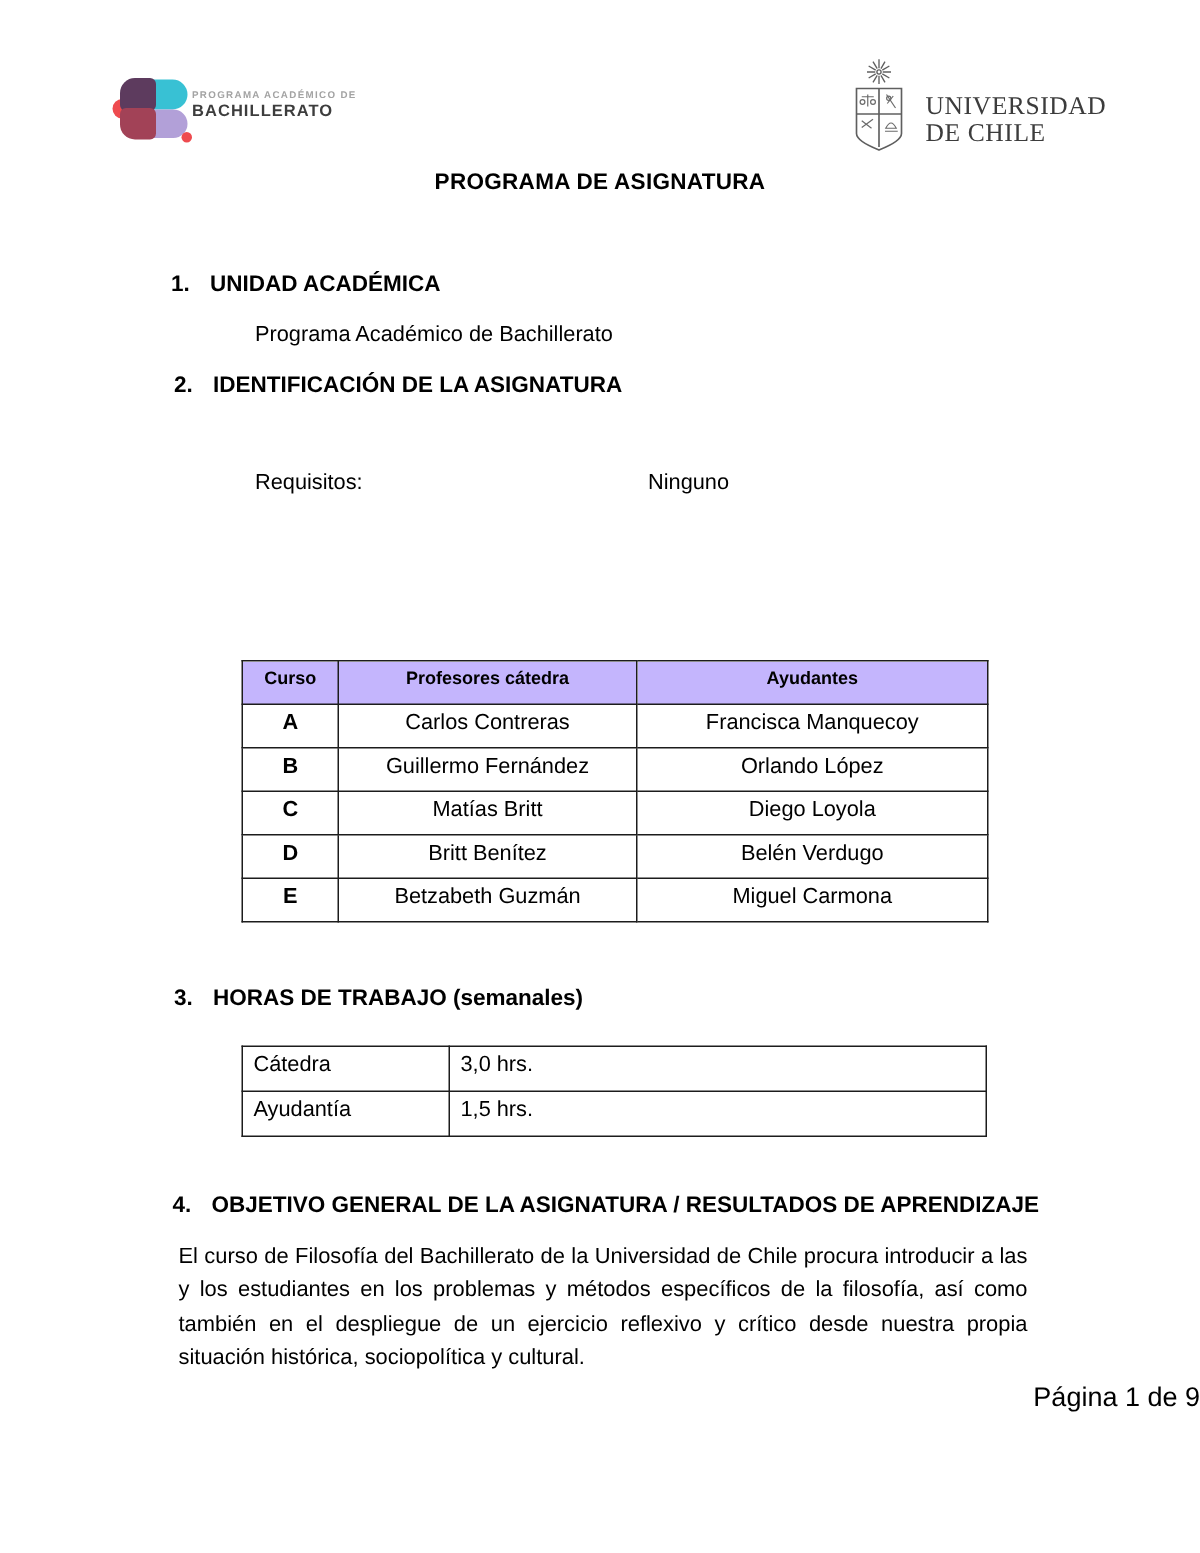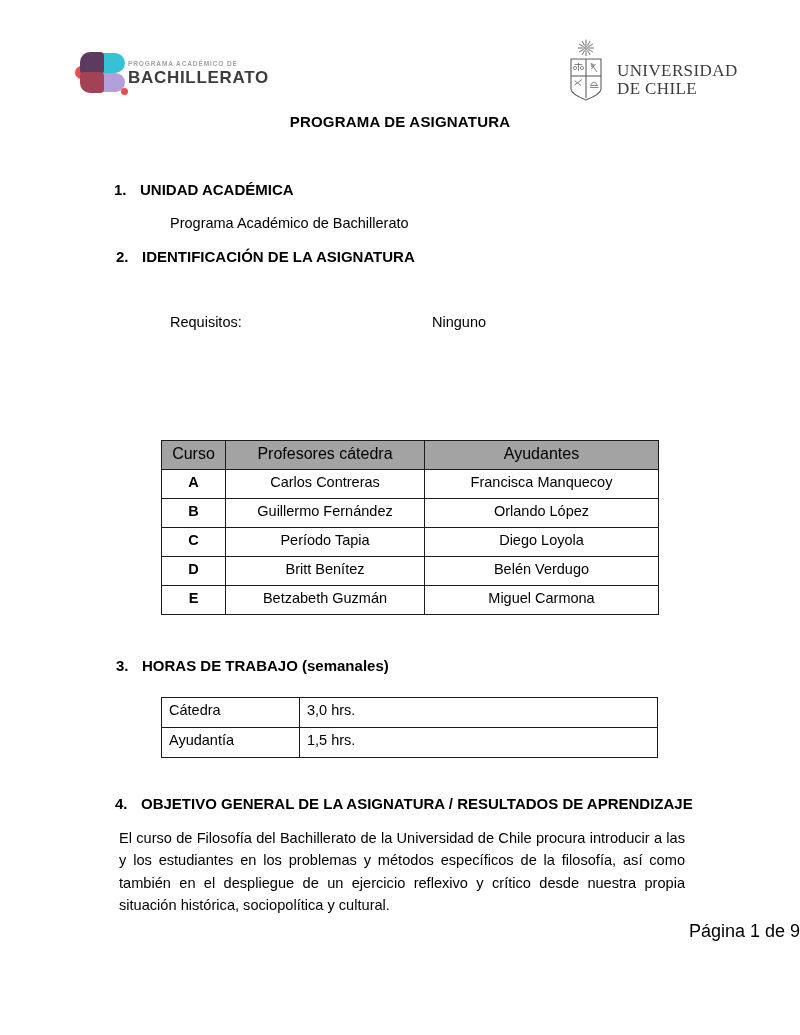--- a/index.html
+++ b/index.html
@@ -13,21 +13,21 @@
   .bach-logo { position:absolute; left:78px; top:52px; width:230px; height:44px; }
   .b-mark { position:absolute; left:0; top:0; width:50px; height:41px; }
   .b-sliver { position:absolute; left:-3px; top:14px; width:13px; height:13px; border-radius:50%; background:#ee4b4f; }
   .b-tr { position:absolute; left:17px; top:1px;  width:30px; height:20px; background:#38c1d4; border-radius:3px 10px 10px 3px; }
   .b-br { position:absolute; left:17px; top:21px; width:30px; height:19px; background:#b2a0d8; border-radius:3px 10px 10px 3px; }
   .b-tl { position:absolute; left:2px;  top:0;    width:24px; height:22px; background:#5d3b5e; border-radius:10px 4px 4px 4px; }
   .b-bl { position:absolute; left:2px;  top:20px; width:24px; height:21px; background:#a24257; border-radius:4px 4px 4px 10px; }
   .b-dot { position:absolute; left:43px; top:36px; width:7px; height:7px; border-radius:50%; background:#ee4b4f; }
   .bach-text { position:absolute; left:50px; top:8px; }
   .bach-tagline { font-size:6.5px; font-weight:bold; letter-spacing:0.9px; color:#a3a3a3; white-space:nowrap; }
-  .bach-name { font-size:17px; font-weight:bold; letter-spacing:0.7px; color:#3d3d3d; margin-top:1px; white-space:nowrap; }
+  .bach-name { font-size:11px; font-weight:bold; letter-spacing:0.7px; color:#3d3d3d; margin-top:1px; white-space:nowrap; }
 
   
   .uchile-logo { position:absolute; left:564px; top:37px; display:flex; }
   .uchile-text {
     margin:25px 0 0 9px; font-family:"Liberation Serif", serif;
     font-size:17px; line-height:17.5px; color:#3c3c3c; letter-spacing:0.4px; white-space:nowrap;
   }
 
   
   .doc-title { position:absolute; top:113px; left:0; width:100%; text-align:center;
@@ -47,21 +47,21 @@
   .field-value { position:absolute; left:262px; }
   #field-0 { top:281px; } #field-1 { top:314px; } #field-2 { top:348px; } #field-3 { top:381px; }
   #field-0 .field-value { font-weight:bold; }
 
   table.doc-table { position:absolute; border-collapse:collapse; table-layout:fixed; }
   table.doc-table th, table.doc-table td {
     border:1.5px solid #1c1c1c; vertical-align:top; padding:4px 2px 0 2px;
     overflow:hidden; white-space:nowrap;
   }
   #courses-table { left:161px; top:440px; width:497px; }
-  #courses-table th { background:#a3a3a3; font-size:16px; font-weight:normal; text-align:center; height:24px; }
+  #courses-table th { background:#c4b5fd; font-size:12px; font-weight:bold; text-align:center; height:24px; }
   #courses-table td { font-size:14.5px; text-align:center; height:24px; }
   #courses-table .col-curso { width:64px; }
   #courses-table .col-prof  { width:199px; }
   #courses-table .col-ayud  { width:234px; }
   #courses-table td.curso-cell { font-weight:bold; }
 
   #hours-table { left:161px; top:697px; width:497px;padding-left:24px; }
   #hours-table td { font-size:14.5px; text-align:left; padding-left:7px; height:25px; }
   #hours-table .col-h1 { width:138px; }
 
@@ -169,21 +169,21 @@
       <td>Carlos Contreras</td>
       <td>Francisca Manquecoy</td>
     </tr>
     <tr>
       <td class="curso-cell">B</td>
       <td>Guillermo Fernández</td>
       <td>Orlando López</td>
     </tr>
     <tr>
       <td class="curso-cell">C</td>
-      <td>Período Tapia</td>
+      <td>Matías Britt</td>
       <td>Diego Loyola</td>
     </tr>
     <tr>
       <td class="curso-cell">D</td>
       <td>Britt Benítez</td>
       <td>Belén Verdugo</td>
     </tr>
     <tr>
       <td class="curso-cell">E</td>
       <td>Betzabeth Guzmán</td>

